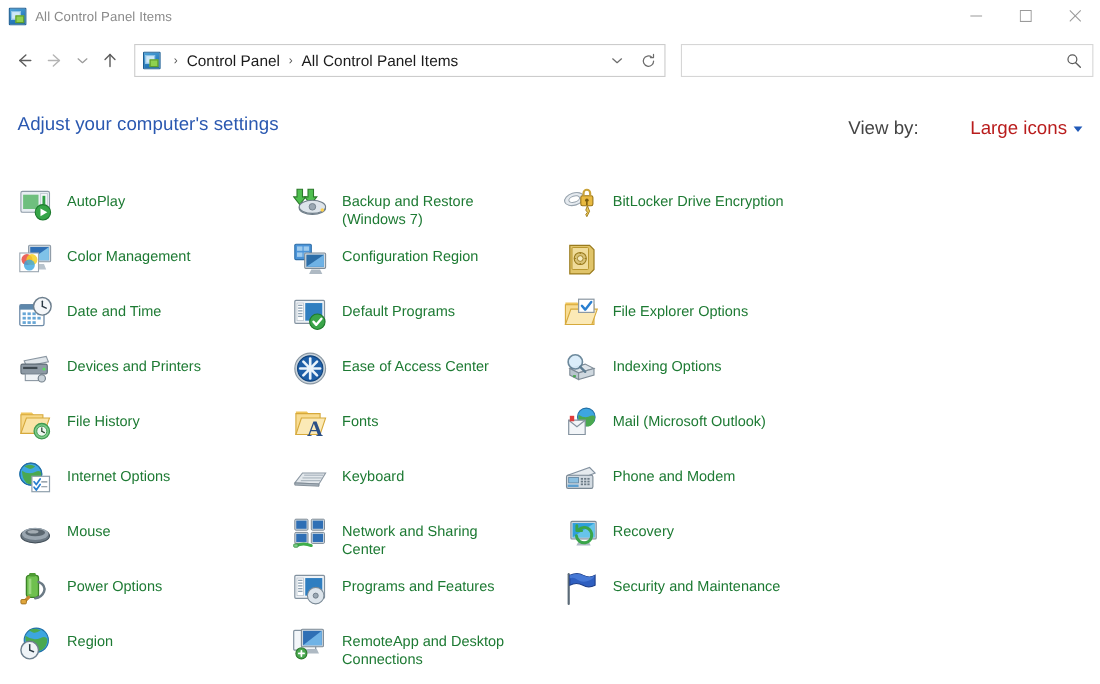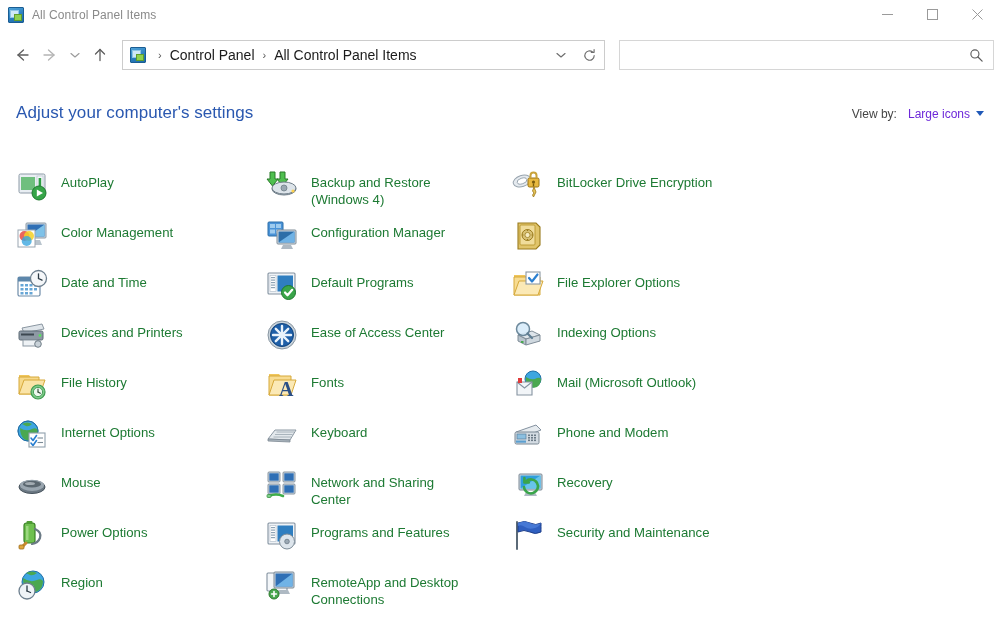--- a/index.html
+++ b/index.html
@@ -92,24 +92,24 @@
   .content {
     position: absolute; left: 0; top: 81px; width: 1000px; height: 541px;
     background: #ffffff;
   }
   .page-title {
     position: absolute; left: 16px; top: 22px;
     font-size: 17px; color: #2a58b0; letter-spacing: 0.05px;
   }
   .viewby {
     position: absolute; right: 16px; top: 26px;
-    display: flex; align-items: baseline; font-size: 12px;
+    display: flex; align-items: baseline; font-size: 17px; gap: 36px;
   }
   .viewby-label { color: #444; }
-  .viewby-value { color: #6d28d9; margin-left: 11px; }
+  .viewby-value { color: #b91c1c; margin-left: 11px; }
   .viewby-caret {
     display: inline-block; margin-left: 6px;
     width: 0; height: 0; border-left: 4.5px solid transparent;
     border-right: 4.5px solid transparent; border-top: 5px solid #2059b8;
     position: relative; top: -2px;
   }
 
   .grid {
     position: absolute; left: 0; top: 84px; width: 1000px; height: 457px;
   }
@@ -391,40 +391,40 @@
           <svg viewBox="0 0 32 32">
             <path d="M4 3 h5 v7 h3 l-5.5 7 L1 10 h3 Z" fill="#4fbf4f" stroke="#2b7a2b" stroke-width="1"></path>
             <path d="M14 3 h5 v7 h3 l-5.5 7 L11 10 h3 Z" fill="#4fbf4f" stroke="#2b7a2b" stroke-width="1"></path>
             <ellipse cx="18" cy="20" rx="12" ry="6" fill="#b9c5ce" stroke="#6f7d88" stroke-width="1"></ellipse>
             <ellipse cx="18" cy="19" rx="12" ry="6" fill="#dde4ea" stroke="#6f7d88" stroke-width="1"></ellipse>
             <circle cx="18" cy="19" r="3" fill="#9aa7b2" stroke="#6f7d88" stroke-width="0.8"></circle>
             <circle cx="27" cy="22" r="1.6" fill="#ffd24d"></circle>
           </svg>
         </span>
         <span class="lbl">Backup and Restore
-(Windows 4)</span>
+(Windows 7)</span>
       </div>
 
       <div class="cpitem">
         <span class="ico">
           <svg viewBox="0 0 32 32">
             <rect x="2" y="3" width="15" height="14" rx="1" fill="#4a93d8" stroke="#2d6ea8" stroke-width="1"></rect>
             <g fill="#9ecbee">
               <rect x="4" y="5" width="5" height="4"></rect>
                 <rect x="10" y="5" width="5" height="4"></rect>
               <rect x="4" y="10.5" width="5" height="4"></rect>
                 <rect x="10" y="10.5" width="5" height="4"></rect>
             </g>
             <rect x="11" y="11" width="19" height="14" rx="1" fill="#d5dde4" stroke="#7e8c97" stroke-width="1"></rect>
             <rect x="12.5" y="12.5" width="16" height="11" fill="#2d6ea8"></rect>
             <path d="M12.5 23.5 L28.5 12.5 L28.5 23.5 Z" fill="#6fb2e5"></path>
             <path d="M17 26 h8 l2 4 h-12 z" fill="#aeb9c3"></path>
           </svg>
         </span>
-        <span class="lbl">Configuration Manager</span>
+        <span class="lbl">Configuration Region</span>
       </div>
 
       <div class="cpitem">
         <span class="ico">
           <svg viewBox="0 0 32 32">
             <rect x="2" y="4" width="27" height="21" rx="1" fill="#eef2f6" stroke="#8392a0" stroke-width="1.1"></rect>
             <rect x="4" y="6.5" width="6" height="16" fill="#ffffff" stroke="#b7c2cc" stroke-width="0.7"></rect>
             <g fill="#8fa3b4">
               <rect x="5" y="8" width="4" height="1.2"></rect>
                 <rect x="5" y="10.5" width="4" height="1.2"></rect>

